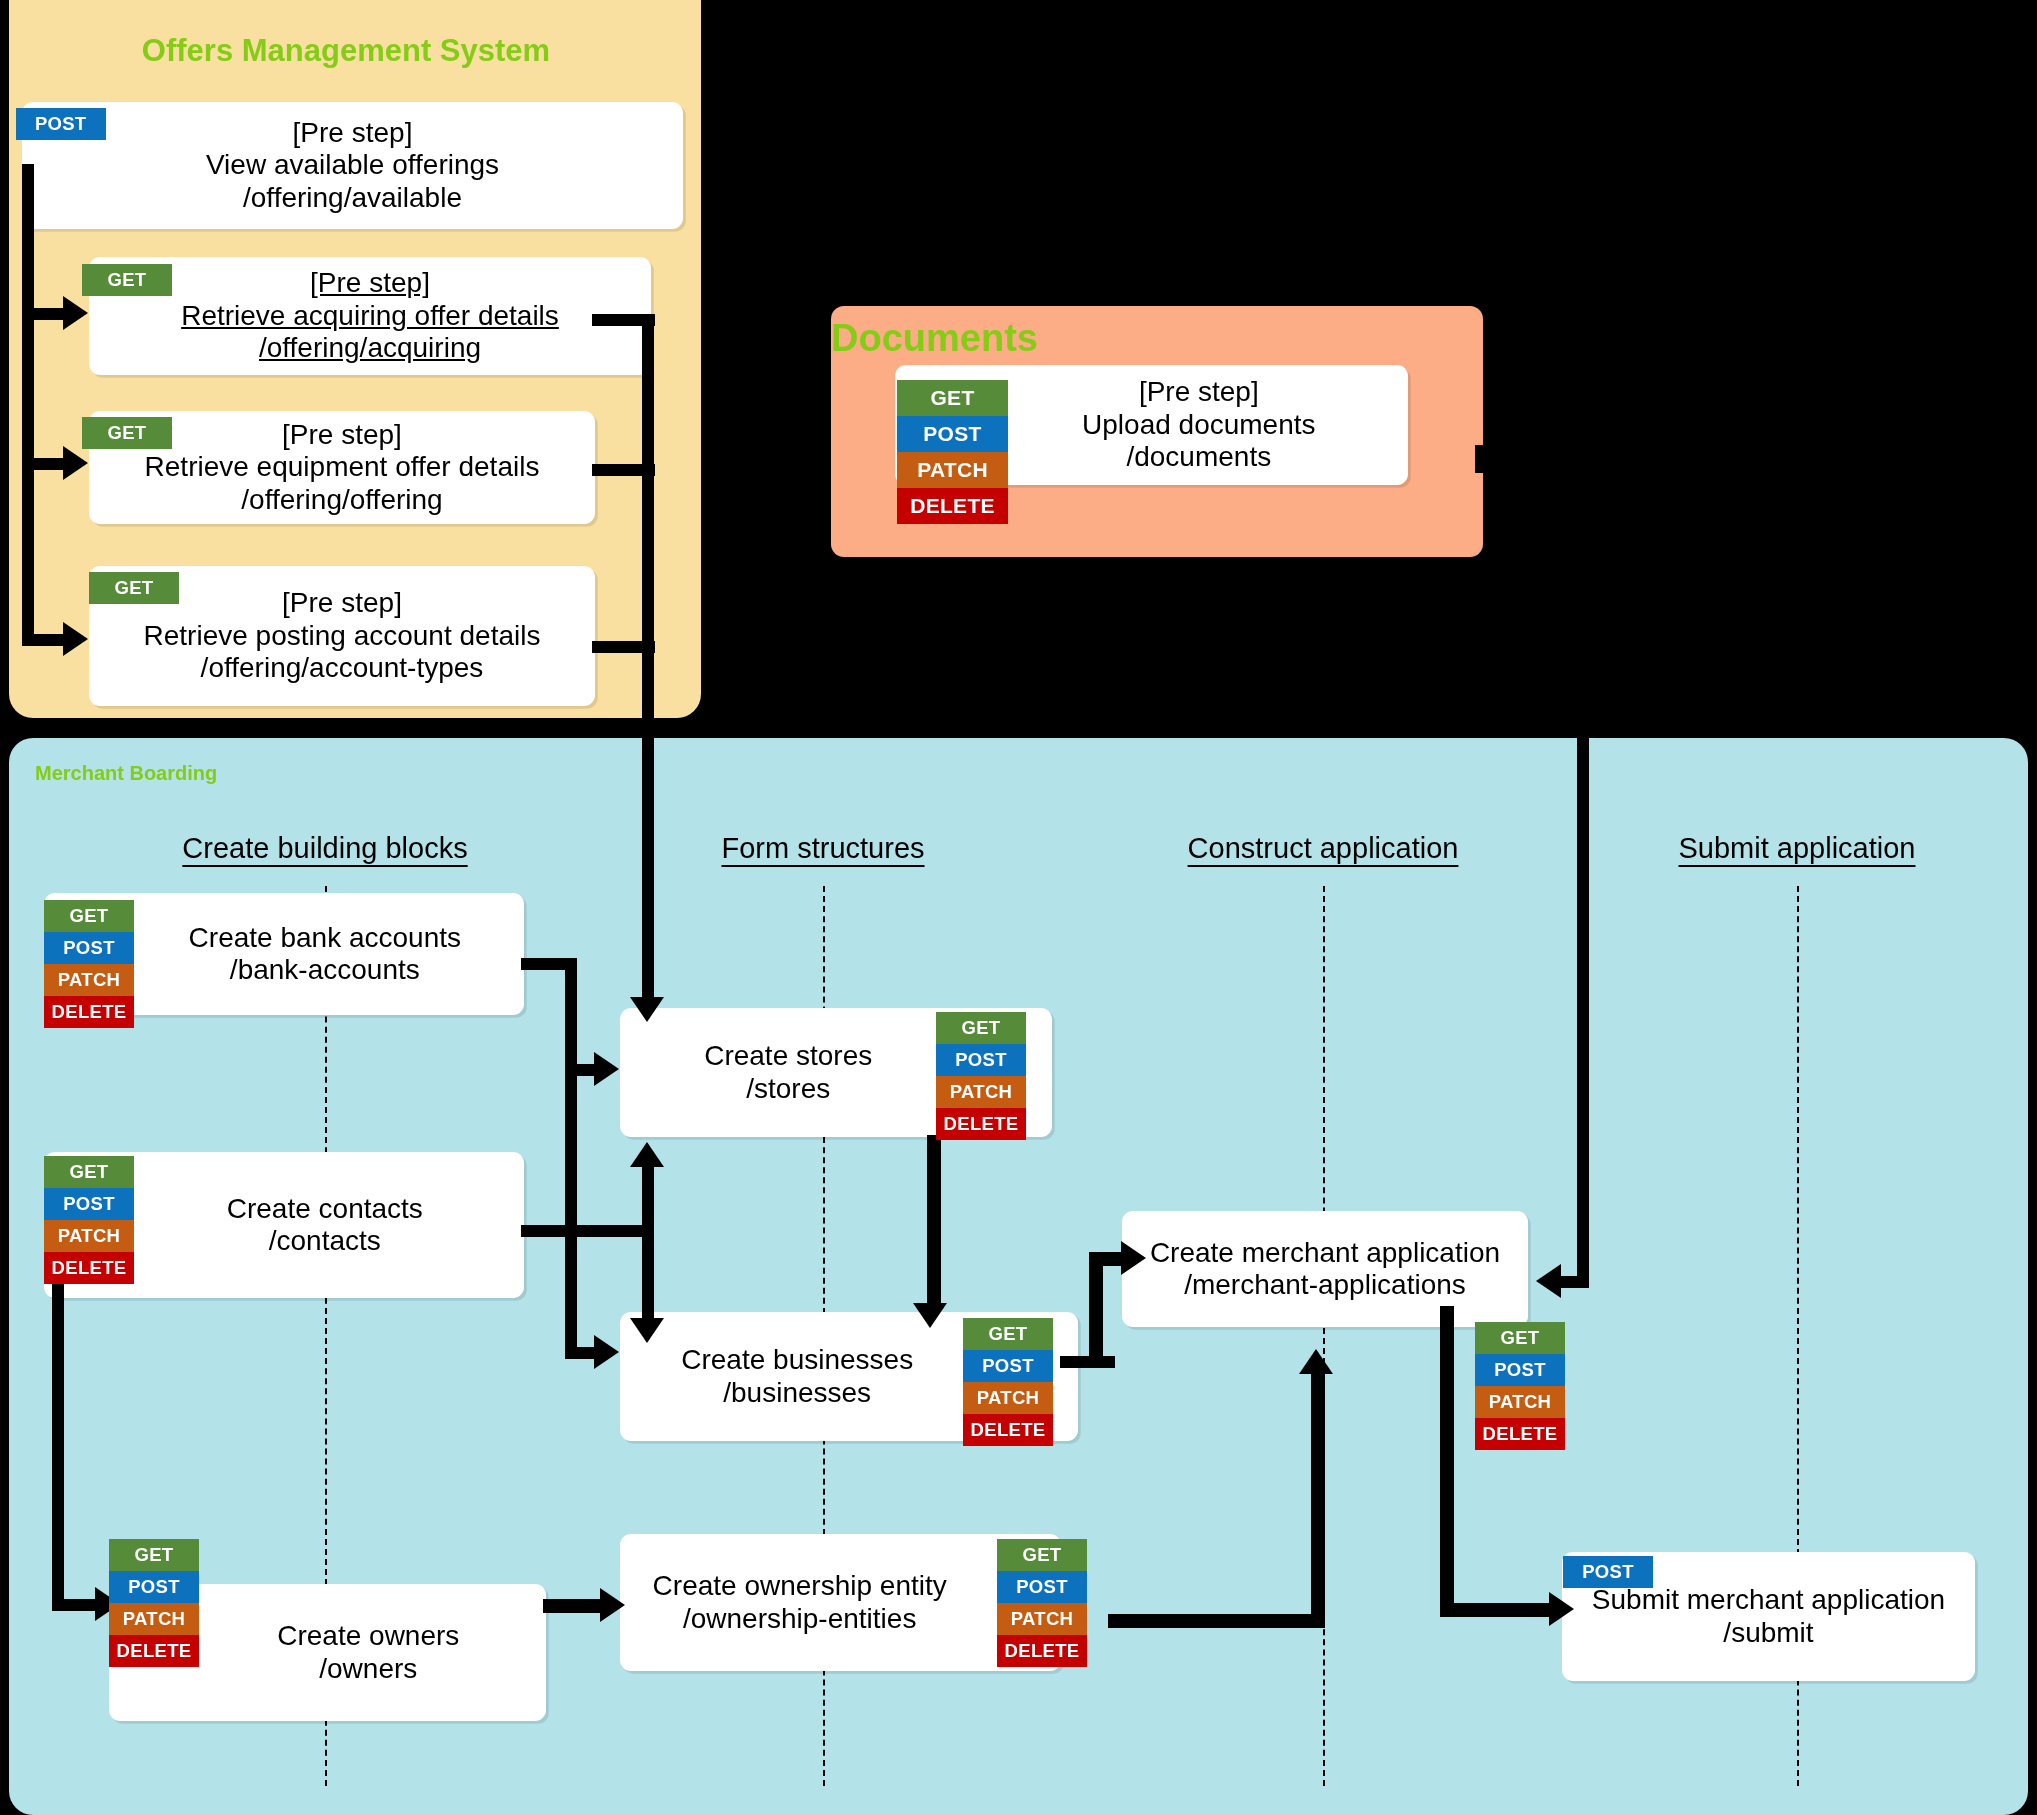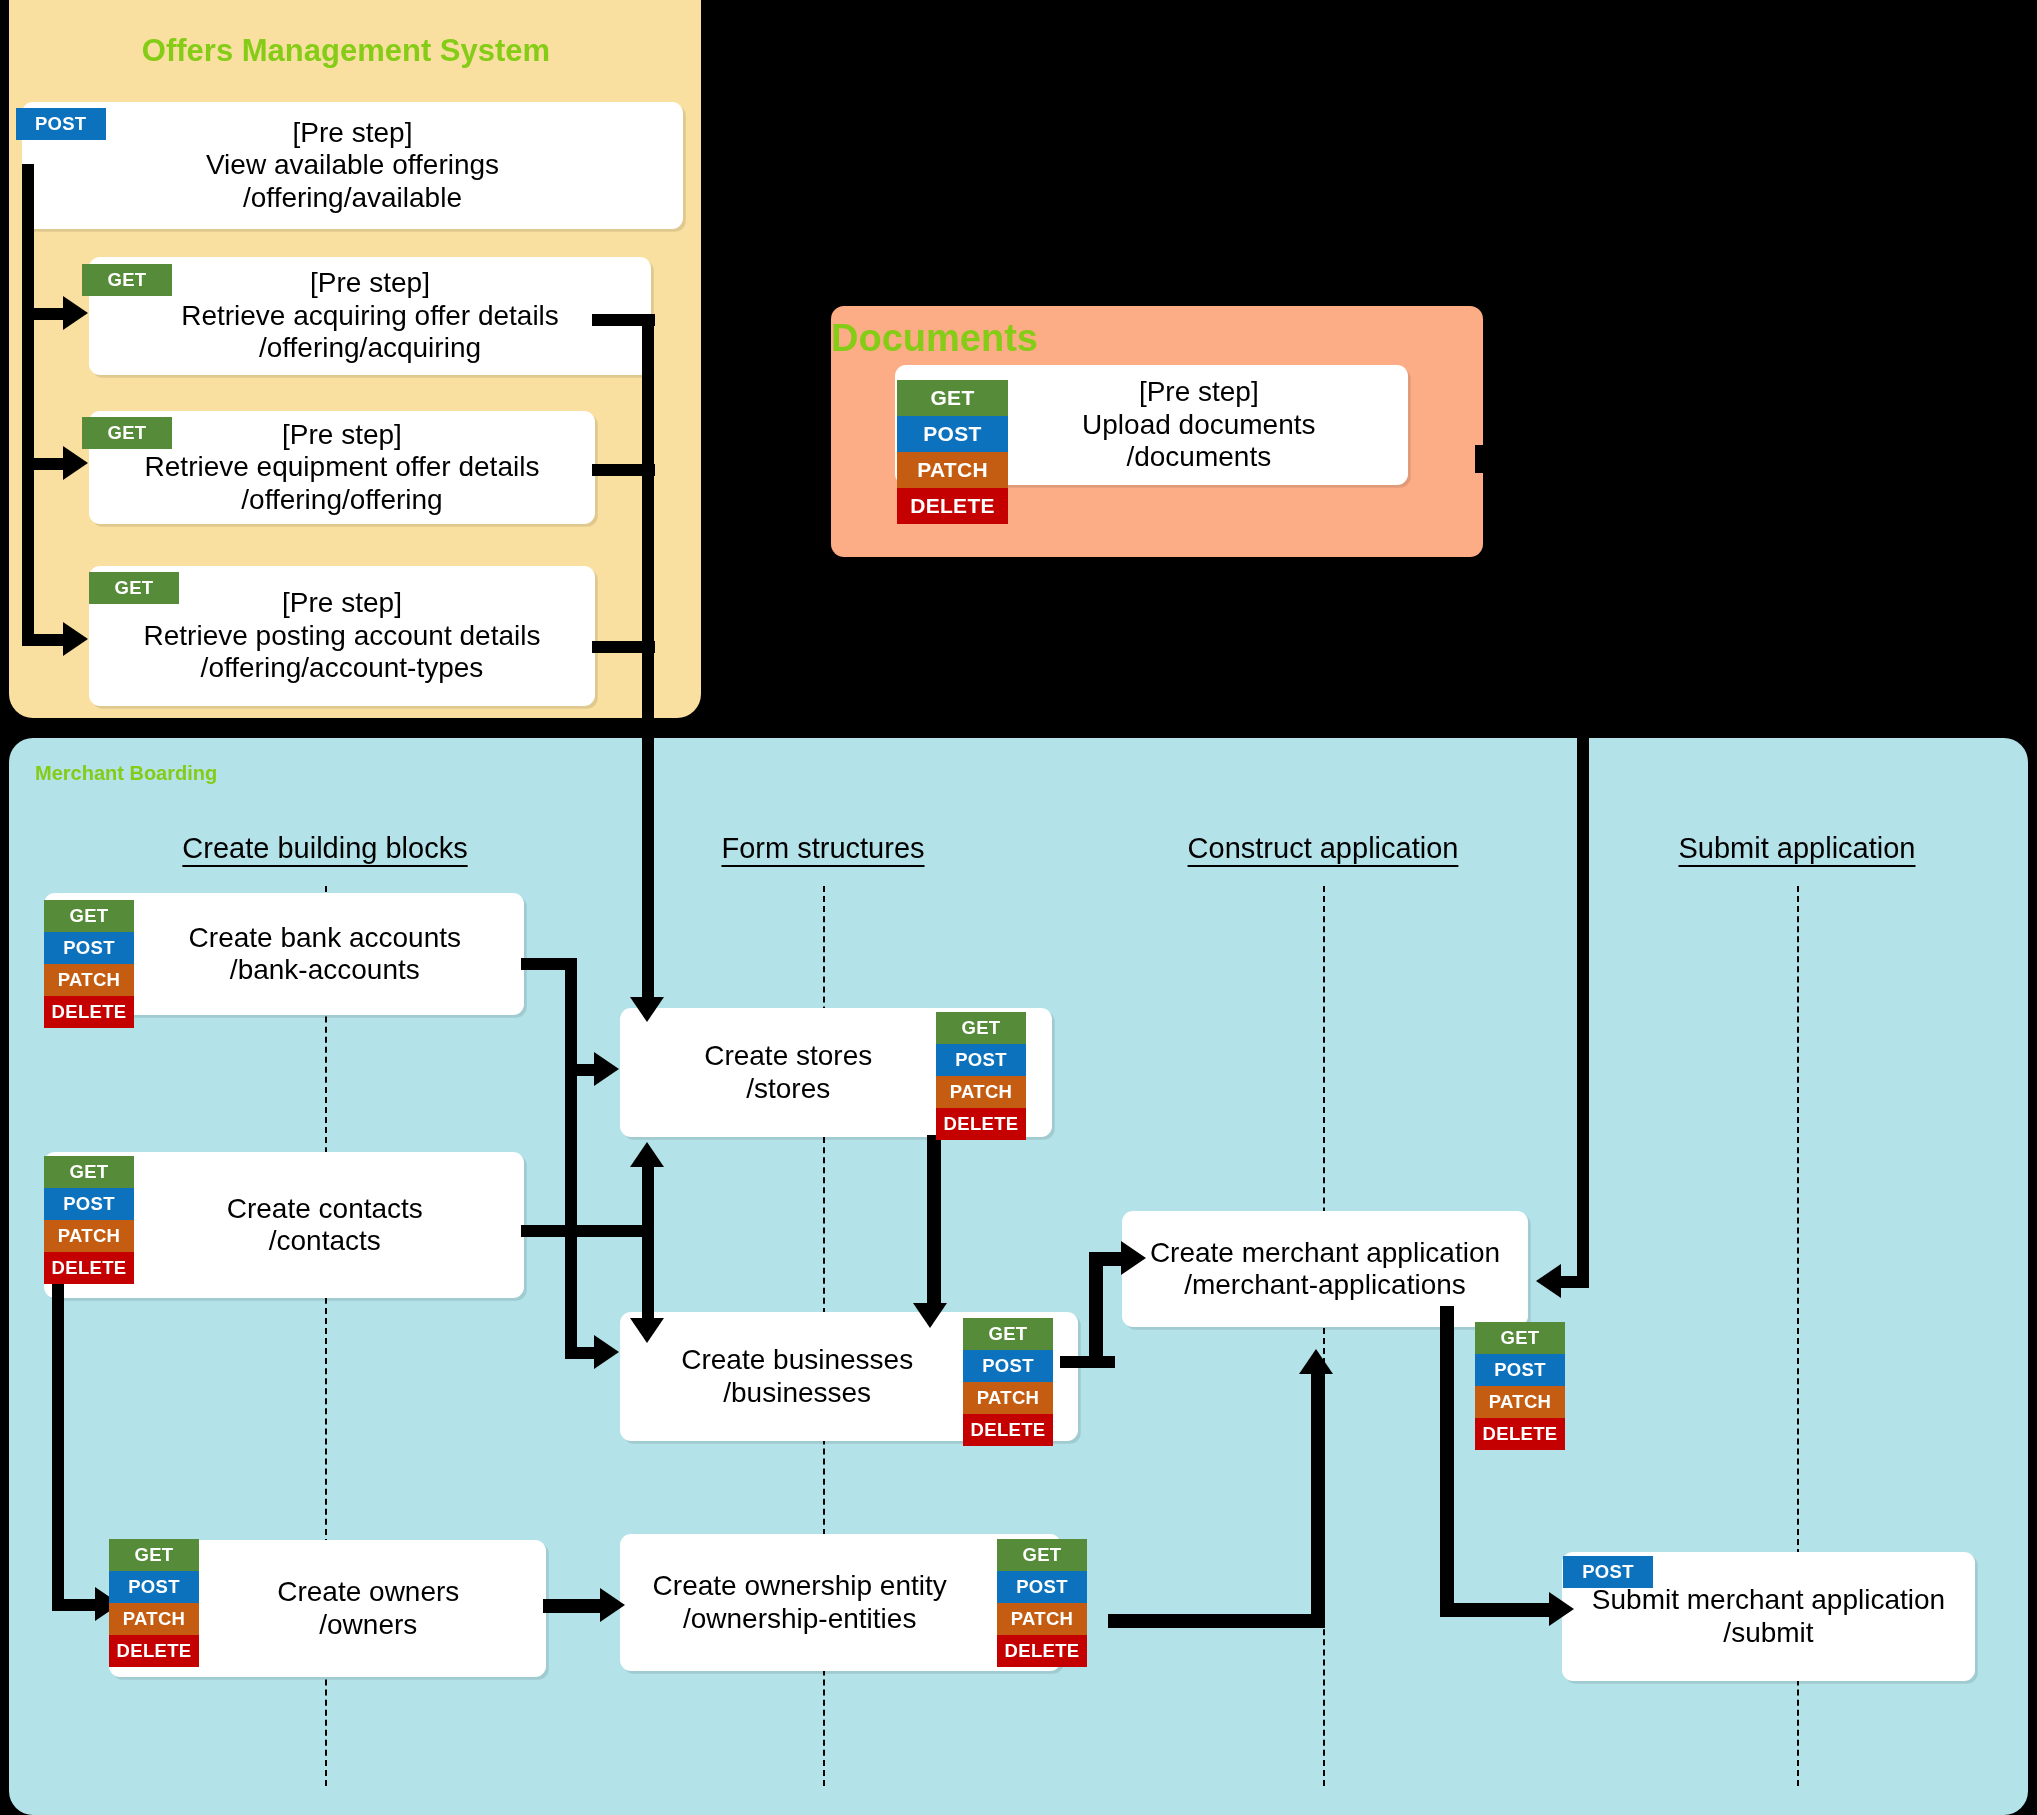--- a/index.html
+++ b/index.html
@@ -72,21 +72,21 @@
 
   <div class="card" style="left:22px;top:102px;width:661px;height:127px;">
     <div class="card-text"><span>[Pre step]</span>
 <span>View available offerings</span>
 <span>/offering/available</span></div>
   </div>
   <div class="verbs" style="left:15.7px;top:108px;">
     <div class="verb v-POST">POST</div>
   </div>
 
-  <div class="card" style="left:89px;top:257px;width:562px;height:118px;">
+  <div class="card" style="left:89px;top:257px;width:562px;height:118px;text-decoration:underline;">
     <div class="card-text"><span>[Pre step]</span>
 <span>Retrieve acquiring offer details</span>
 <span>/offering/acquiring</span></div>
   </div>
   <div class="verbs" style="left:82px;top:264px;">
     <div class="verb v-GET">GET</div>
   </div>
 
   <div class="card" style="left:89px;top:411px;width:506px;height:113px;">
     <div class="card-text"><span>[Pre step]</span>
@@ -193,21 +193,21 @@
     <div class="card-text" style="padding-left:89px;"><span>Create contacts</span>
 <span>/contacts</span></div>
   </div>
   <div class="verbs" style="left:44px;top:1156px;">
     <div class="verb v-GET">GET</div>
     <div class="verb v-POST">POST</div>
     <div class="verb v-PATCH">PATCH</div>
     <div class="verb v-DELETE">DELETE</div>
   </div>
 
-  <div class="card" style="left:109px;top:1540px;width:437px;height:137px;">
+  <div class="card" style="left:109px;top:1584px;width:437px;height:137px;">
     <div class="card-text" style="padding-left:89px;"><span>Create owners</span>
 <span>/owners</span></div>
   </div>
   <div class="verbs" style="left:109px;top:1539px;">
     <div class="verb v-GET">GET</div>
     <div class="verb v-POST">POST</div>
     <div class="verb v-PATCH">PATCH</div>
     <div class="verb v-DELETE">DELETE</div>
   </div>
 

